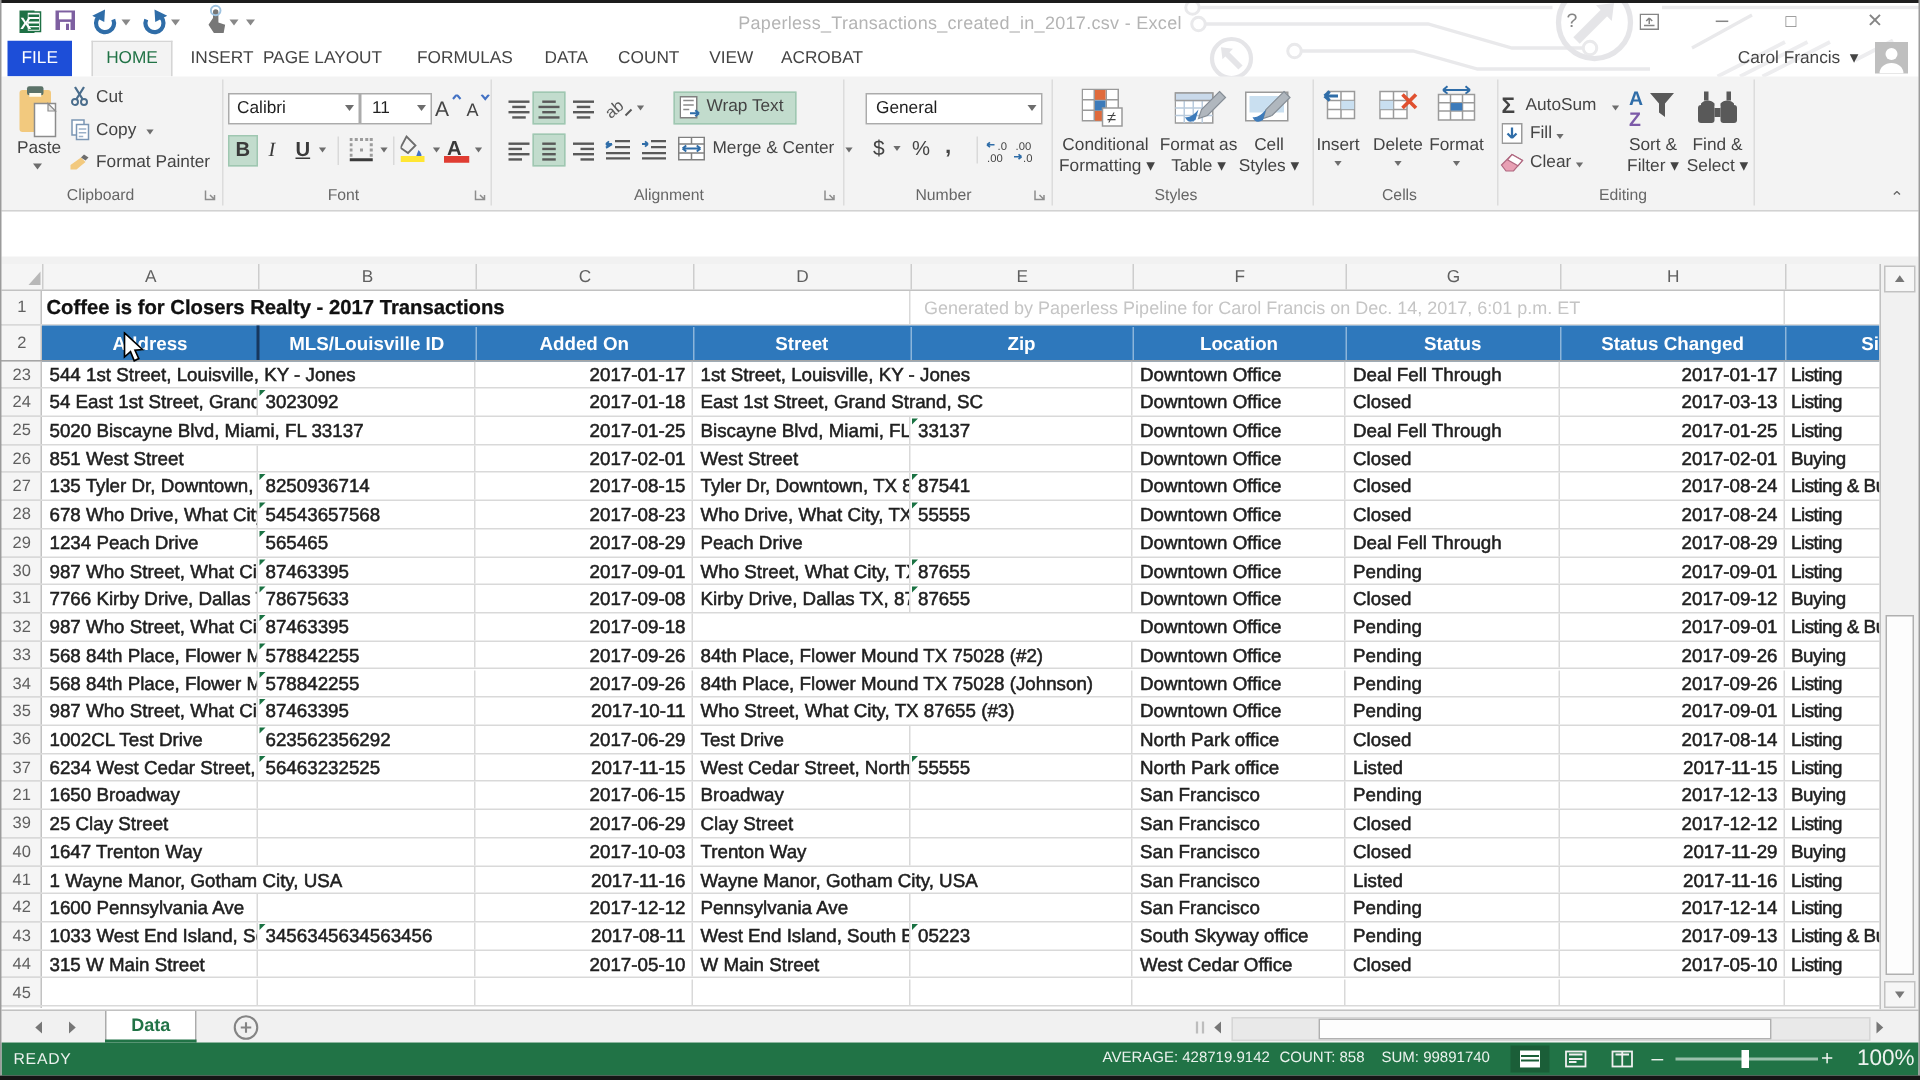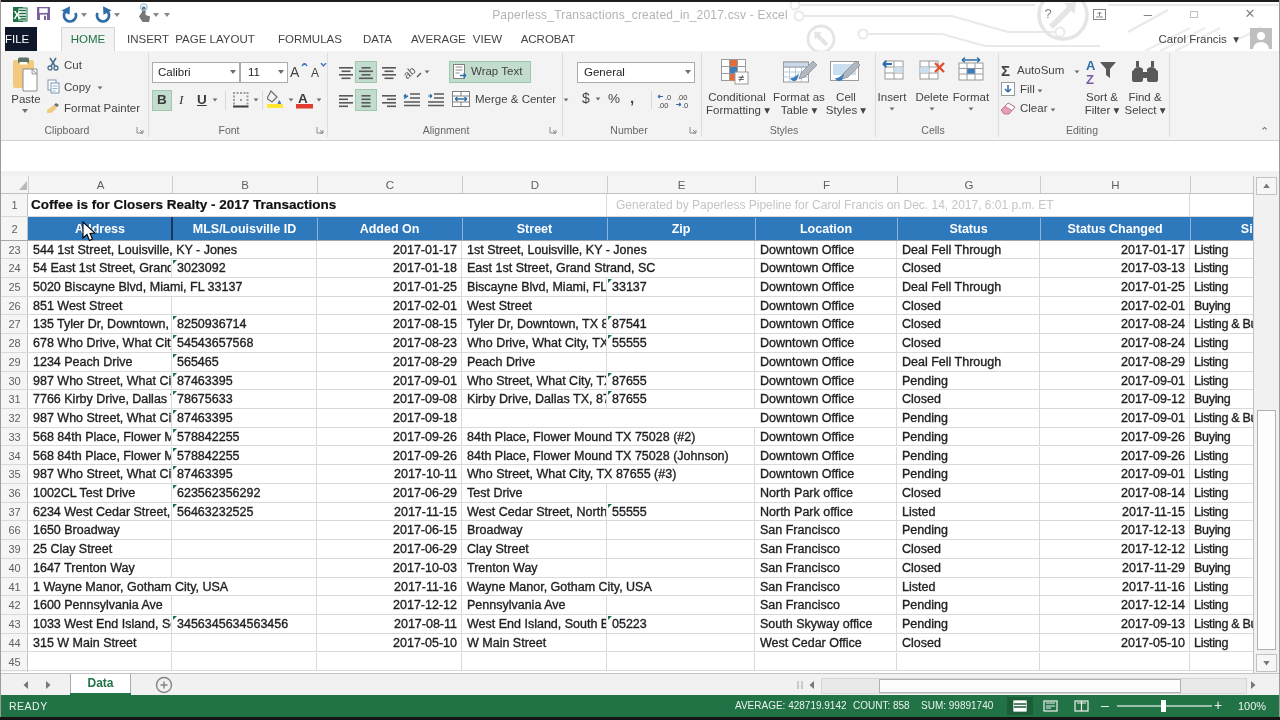--- a/index.html
+++ b/index.html
@@ -5,21 +5,21 @@
 #stage{position:relative;width:1280px;height:720px;background:#fff}
 
 #topline{position:absolute;left:0;top:0;width:1280px;height:2px;background:#1d1d1d}
 #leftline{position:absolute;left:0;top:0;width:1px;height:717px;background:#9b9b9b}
 #rightline{position:absolute;left:1279px;top:0;width:1px;height:717px;background:#9b9b9b}
 #titlebar{position:absolute;left:1px;top:2px;width:1278px;height:25px;overflow:hidden}
 #title{position:absolute;left:0;top:6px;width:1278px;text-align:center;font-size:12px;color:#b4b4b4;letter-spacing:.2px}
 .winbtn{position:absolute;top:0;height:25px;width:30px;color:#858585;font-size:13px;text-align:center;line-height:24px}
 #tabrow{position:absolute;left:1px;top:27px;width:1278px;height:24px;overflow:hidden}
 .tab{position:absolute;top:0;height:24px;font-size:11.5px;color:#444;line-height:24px;text-align:center}
-#filetab{position:absolute;left:4px;top:0;width:32px;height:24px;background:#0f172a;color:#fff;font-size:11.5px;line-height:24px}
+#filetab{position:absolute;left:4px;top:0;width:43px;height:24px;background:#1d4ed8;color:#fff;font-size:11.5px;text-align:center;line-height:24px}
 #hometab{position:absolute;left:60px;top:0;width:54px;height:24px;background:#f3f3f3;border:1px solid #d5d5d5;border-bottom:none;color:#217346;font-size:11.5px;text-align:center;line-height:23px}
 #carol{position:absolute;right:40px;top:0;height:24px;line-height:24px;font-size:11.5px;color:#444}
 #avatar{position:absolute;left:1249px;top:1px;width:22px;height:21px;background:#bfbfbf}
 
 #ribbon{position:absolute;left:1px;top:51px;width:1278px;height:90px;background:#f3f3f3;border-bottom:1px solid #d2d2d2;overflow:hidden}
 .gsep{position:absolute;top:2px;width:1px;height:84px;background:#dcdcdc}
 .glabel{position:absolute;top:73px;font-size:10.5px;color:#666;text-align:center}
 .launch{position:absolute;width:10px;height:10px}
 .rtxt{position:absolute;font-size:11.5px;color:#444;white-space:nowrap}
 .combo{position:absolute;background:#fff;border:1px solid #ababab;font-size:11.5px;color:#1f1f1f}
@@ -51,21 +51,21 @@
 #vsb{position:absolute;left:1253px;top:176px;width:26px;height:497px;background:#f1f1f1;border-left:1px solid #c2c2c2}
 .sbtn{position:absolute;background:#f6f6f6;border:1px solid #c2c2c2}
 #vthumb{position:absolute;left:3px;top:234px;width:19px;height:240px;background:#fdfdfd;border:1px solid #b0b0b0}
 #tabbar{position:absolute;left:1px;top:673px;width:1278px;height:22px;background:#f1f1f1;border-top:1px solid #c2c2c2}
 #datatab{position:absolute;left:69px;top:0;width:61px;height:21px;background:#fff;border-left:1px solid #ababab;border-right:1px solid #ababab;color:#217346;font-weight:bold;font-size:12px;text-align:center;line-height:19px}
 #datatab:after{content:"";position:absolute;left:-1px;bottom:0;width:61px;height:2.5px;background:#217346}
 #hsb{position:absolute;left:820px;top:4px;width:426px;height:16px;background:#e9e9e9;border:1px solid #d6d6d6}
 #hthumb{position:absolute;left:57px;top:0px;width:302px;height:14px;background:#fdfdfd;border:1px solid #b0b0b0}
 
 #statusbar{position:absolute;left:1px;top:695px;width:1278px;height:22px;background:#217346;color:#fff}
-.st{position:absolute;top:0;height:22px;line-height:22px;font-size:11px;color:#ecf2ee;white-space:nowrap}
+.st{position:absolute;top:0;height:22px;line-height:22px;font-size:15px;color:#ecf2ee;white-space:nowrap}
 #botline{position:absolute;left:0;top:717px;width:1280px;height:3px;background:#151515}
 svg{display:block}
 </style></head><body>
 <div id="stage">
 <svg width="1280" height="52" style="position:absolute;left:0;top:0;z-index:0">
   <g stroke="#e9e9eb" stroke-width="2.2" fill="none">
     <path d="M799,16 H952 L1008,32 H1060"></path>
     <path d="M863,34 H942 L985,46 H1100"></path>
     <path d="M795,5 H1035"></path>
     <path d="M1108,5 H1280"></path>
@@ -128,21 +128,21 @@
   <div class="winbtn" style="left:1178px;font-size:12px">□</div>
   <div class="winbtn" style="left:1234px;font-size:13px">✕</div>
 </div>
 <div id="tabrow">
   <div id="filetab">FILE</div>
   <div id="hometab">HOME</div>
   <div class="tab" style="left:126px;width:34px">INSERT</div>
   <div class="tab" style="left:172px;width:84px">PAGE LAYOUT</div>
   <div class="tab" style="left:277px;width:62px">FORMULAS</div>
   <div class="tab" style="left:360px;width:33px">DATA</div>
-  <div class="tab" style="left:410px;width:43px">AVERAGE</div>
+  <div class="tab" style="left:410px;width:43px">COUNT</div>
   <div class="tab" style="left:470px;width:33px">VIEW</div>
   <div class="tab" style="left:516px;width:62px">ACROBAT</div>
   <div id="carol">Carol Francis&nbsp;&nbsp;▾</div>
   <div id="avatar">
         <svg width="22" height="21">
           <circle cx="11" cy="8" r="4" fill="#fff"></circle>
           <path d="M3,21 a8,7 0 0 1 16,0 z" fill="#fff"></path>
         </svg>
       </div>
 </div>
@@ -745,21 +745,21 @@
 <div class="rn" style="margin:0;top:93.6px;height:18.7px;line-height:18px">28</div>
 <div class="rn" style="margin:0;top:112.4px;height:18.7px;line-height:18px">29</div>
 <div class="rn" style="margin:0;top:131.1px;height:18.7px;line-height:18px">30</div>
 <div class="rn" style="margin:0;top:149.8px;height:18.7px;line-height:18px">31</div>
 <div class="rn" style="margin:0;top:168.5px;height:18.7px;line-height:18px">32</div>
 <div class="rn" style="margin:0;top:187.3px;height:18.7px;line-height:18px">33</div>
 <div class="rn" style="margin:0;top:206.0px;height:18.7px;line-height:18px">34</div>
 <div class="rn" style="margin:0;top:224.7px;height:18.7px;line-height:18px">35</div>
 <div class="rn" style="margin:0;top:243.5px;height:18.7px;line-height:18px">36</div>
 <div class="rn" style="margin:0;top:262.2px;height:18.7px;line-height:18px">37</div>
-<div class="rn" style="margin:0;top:280.9px;height:18.7px;line-height:18px">66</div>
+<div class="rn" style="margin:0;top:280.9px;height:18.7px;line-height:18px">21</div>
 <div class="rn" style="margin:0;top:299.6px;height:18.7px;line-height:18px">39</div>
 <div class="rn" style="margin:0;top:318.4px;height:18.7px;line-height:18px">40</div>
 <div class="rn" style="margin:0;top:337.1px;height:18.7px;line-height:18px">41</div>
 <div class="rn" style="margin:0;top:355.8px;height:18.7px;line-height:18px">42</div>
 <div class="rn" style="margin:0;top:374.5px;height:18.7px;line-height:18px">43</div>
 <div class="rn" style="margin:0;top:393.3px;height:18.7px;line-height:18px">44</div>
 <div class="rn" style="margin:0;top:412.0px;height:18.7px;line-height:18px">45</div>
 </div>
 
 <div style="position:absolute;left:0;top:240px;width:1253px;height:1px;background:#a6a6a6"></div>

